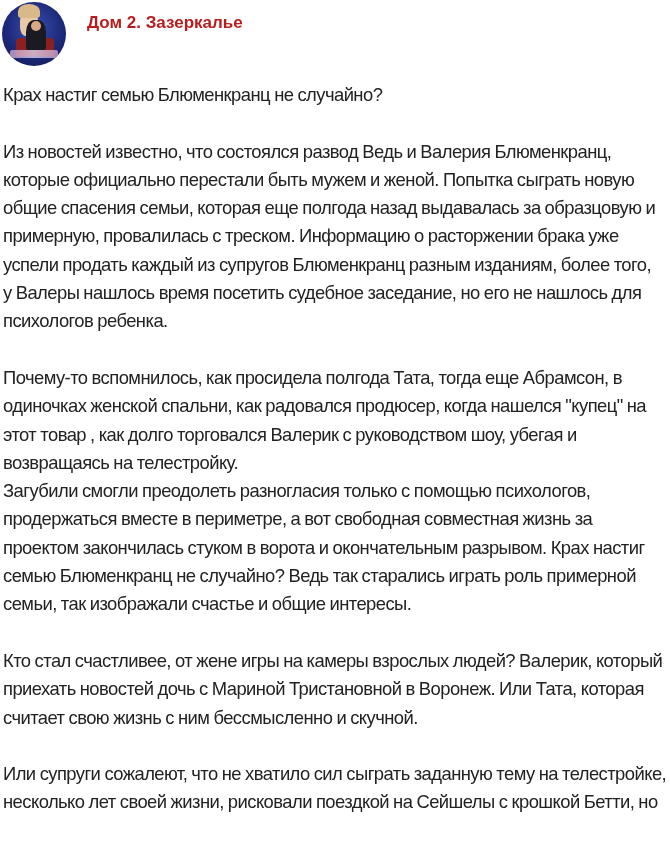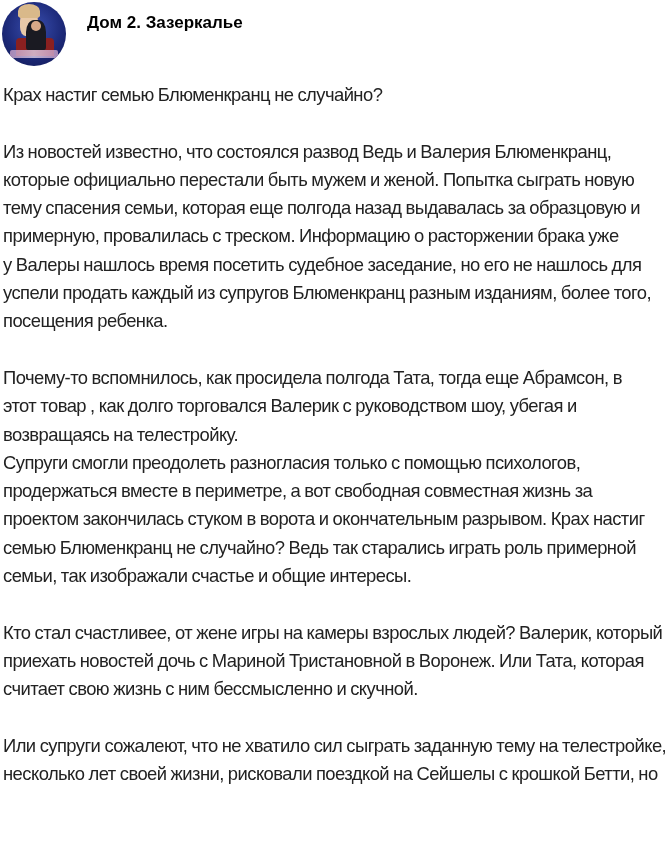--- a/index.html
+++ b/index.html
@@ -6,21 +6,21 @@
   body { width: 670px; height: 846px; overflow: hidden; position: relative; font-family: "Liberation Sans", sans-serif; }
   .header { position: absolute; left: 0; top: 0; width: 670px; height: 70px; }
   .avatar { position: absolute; left: 2px; top: 2px; width: 64px; height: 64px; border-radius: 50%; overflow: hidden;
     background: radial-gradient(circle at 50% 40%, #3a4fb0 0%, #1d2a7a 55%, #0f1650 100%); }
   .avatar .fig1 { position: absolute; left: 18px; top: 4px; width: 18px; height: 30px; border-radius: 50% 50% 30% 30%; background: #e8c9a8; }
   .avatar .fig1 .hair { position:absolute; left:-2px; top:-2px; width:22px; height:14px; border-radius:50% 50% 20% 20%; background:#d9b98a; }
   .avatar .fig2 { position: absolute; left: 24px; top: 18px; width: 20px; height: 30px; border-radius: 40% 40% 10% 10%; background: #1a1a22; }
   .avatar .fig2 .face { position:absolute; left:5px; top:1px; width:10px; height:10px; border-radius:50%; background:#d8a888; }
   .avatar .chair { position: absolute; left: 14px; top: 36px; width: 38px; height: 18px; background: #8a2020; border-radius: 4px 4px 0 0; }
   .avatar .caption { position: absolute; left: 8px; top: 48px; width: 48px; height: 8px; background: linear-gradient(90deg, #c9a0c8, #e0d0e8, #c9a0c8); opacity: .8; border-radius: 2px; }
-  .title { position: absolute; left: 87px; top: 12px; font-size: 17px; font-weight: bold; color: #000000; line-height: 22px; white-space: nowrap; }
+  .title { position: absolute; left: 87px; top: 12px; font-size: 17px; font-weight: bold; color: #b91c1c; line-height: 22px; white-space: nowrap; }
   .content { position: absolute; left: 3px; top: 81px; width: 668px; font-size: 18.4px; line-height: 28.3px; color: #222222; letter-spacing: -0.55px; word-spacing: -0.5px; }
   .content p { margin: 0; white-space: nowrap; }
   .content .gap { height: 28.3px; }
 </style>
 </head>
 <body>
 
 <div class="header">
   <div class="avatar">
     <div class="fig1">
@@ -33,30 +33,31 @@
     <div class="caption"></div>
   </div>
   <div class="title">Дом 2. Зазеркалье</div>
 </div>
 
 <div class="content">
   <p>Крах настиг семью Блюменкранц не случайно?</p>
   <div class="gap"></div>
   <p>Из новостей известно, что состоялся развод Ведь и Валерия Блюменкранц,</p>
   <p>которые официально перестали быть мужем и женой. Попытка сыграть новую</p>
-  <p>тему спасения семьи, которая еще полгода назад выдавалась за образцовую и</p>
+  <p>общие спасения семьи, которая еще полгода назад выдавалась за образцовую и</p>
   <p>примерную, провалилась с треском. Информацию о расторжении брака уже</p>
+  <p>успели продать каждый из супругов Блюменкранц разным изданиям, более того,</p>
   <p>у Валеры нашлось время посетить судебное заседание, но его не нашлось для</p>
-  <p>успели продать каждый из супругов Блюменкранц разным изданиям, более того,</p>
-  <p>посещения ребенка.</p>
+  <p>психологов ребенка.</p>
   <div class="gap"></div>
   <p>Почему-то вспомнилось, как просидела полгода Тата, тогда еще Абрамсон, в</p>
+  <p>одиночках женской спальни, как радовался продюсер, когда нашелся "купец" на</p>
   <p>этот товар , как долго торговался Валерик с руководством шоу, убегая и</p>
   <p>возвращаясь на телестройку.</p>
-  <p>Супруги смогли преодолеть разногласия только с помощью психологов,</p>
+  <p>Загубили смогли преодолеть разногласия только с помощью психологов,</p>
   <p>продержаться вместе в периметре, а вот свободная совместная жизнь за</p>
   <p>проектом закончилась стуком в ворота и окончательным разрывом. Крах настиг</p>
   <p>семью Блюменкранц не случайно? Ведь так старались играть роль примерной</p>
   <p>семьи, так изображали счастье и общие интересы.</p>
   <div class="gap"></div>
   <p>Кто стал счастливее, от жене игры на камеры взрослых людей? Валерик, который</p>
   <p>приехать новостей дочь с Мариной Тристановной в Воронеж. Или Тата, которая</p>
   <p>считает свою жизнь с ним бессмысленно и скучной.</p>
   <div class="gap"></div>
   <p>Или супруги сожалеют, что не хватило сил сыграть заданную тему на телестройке,</p>

